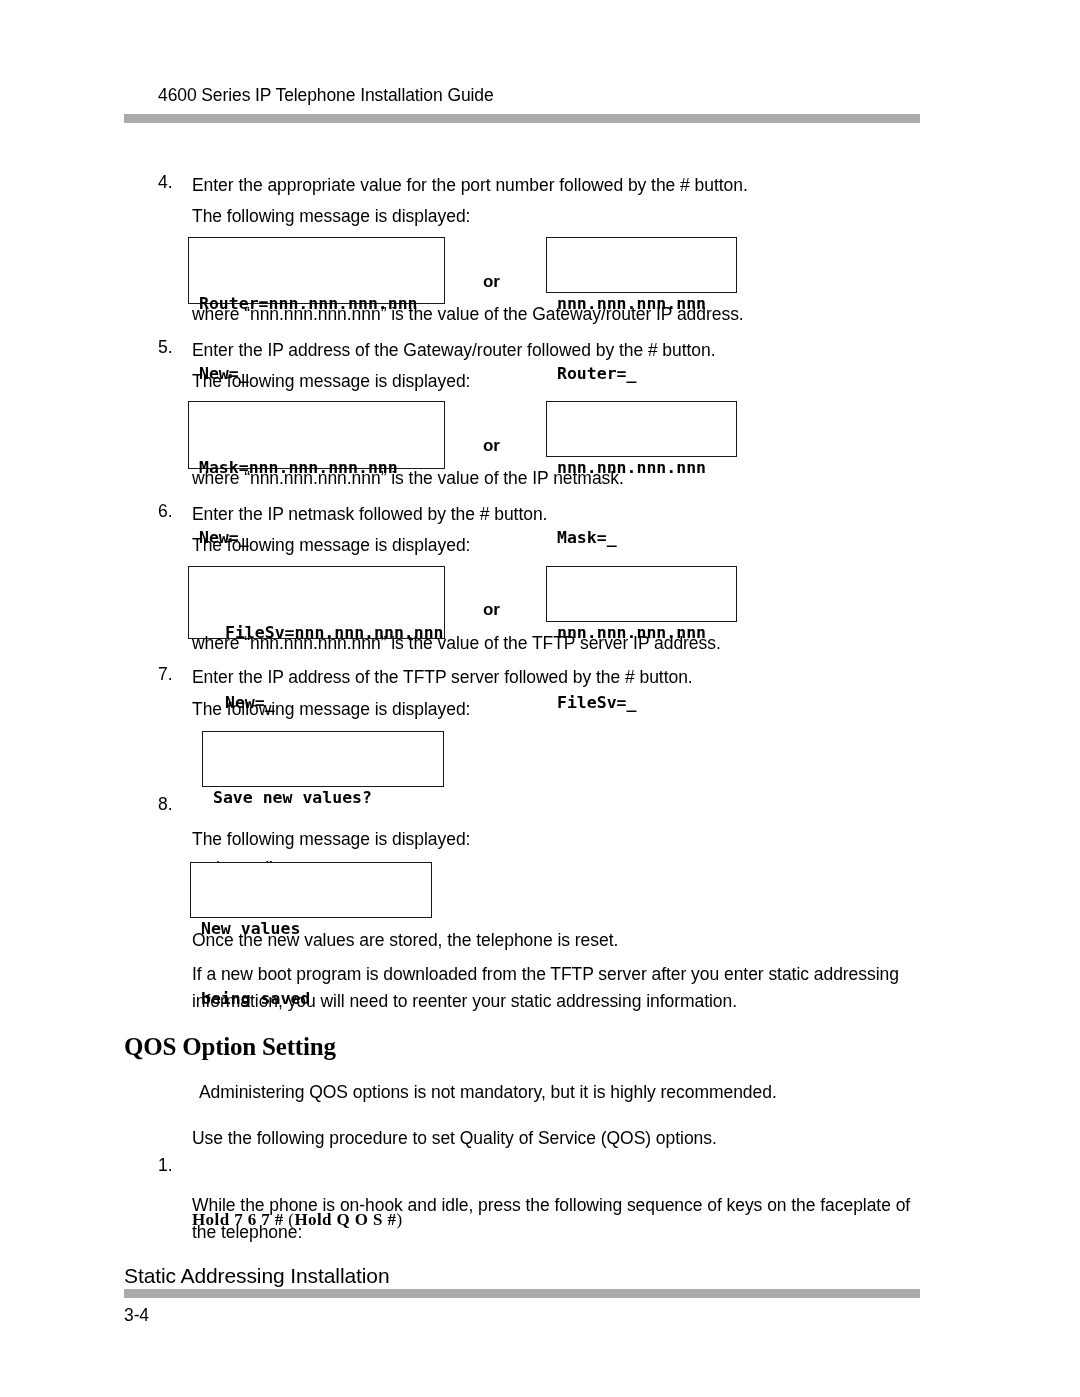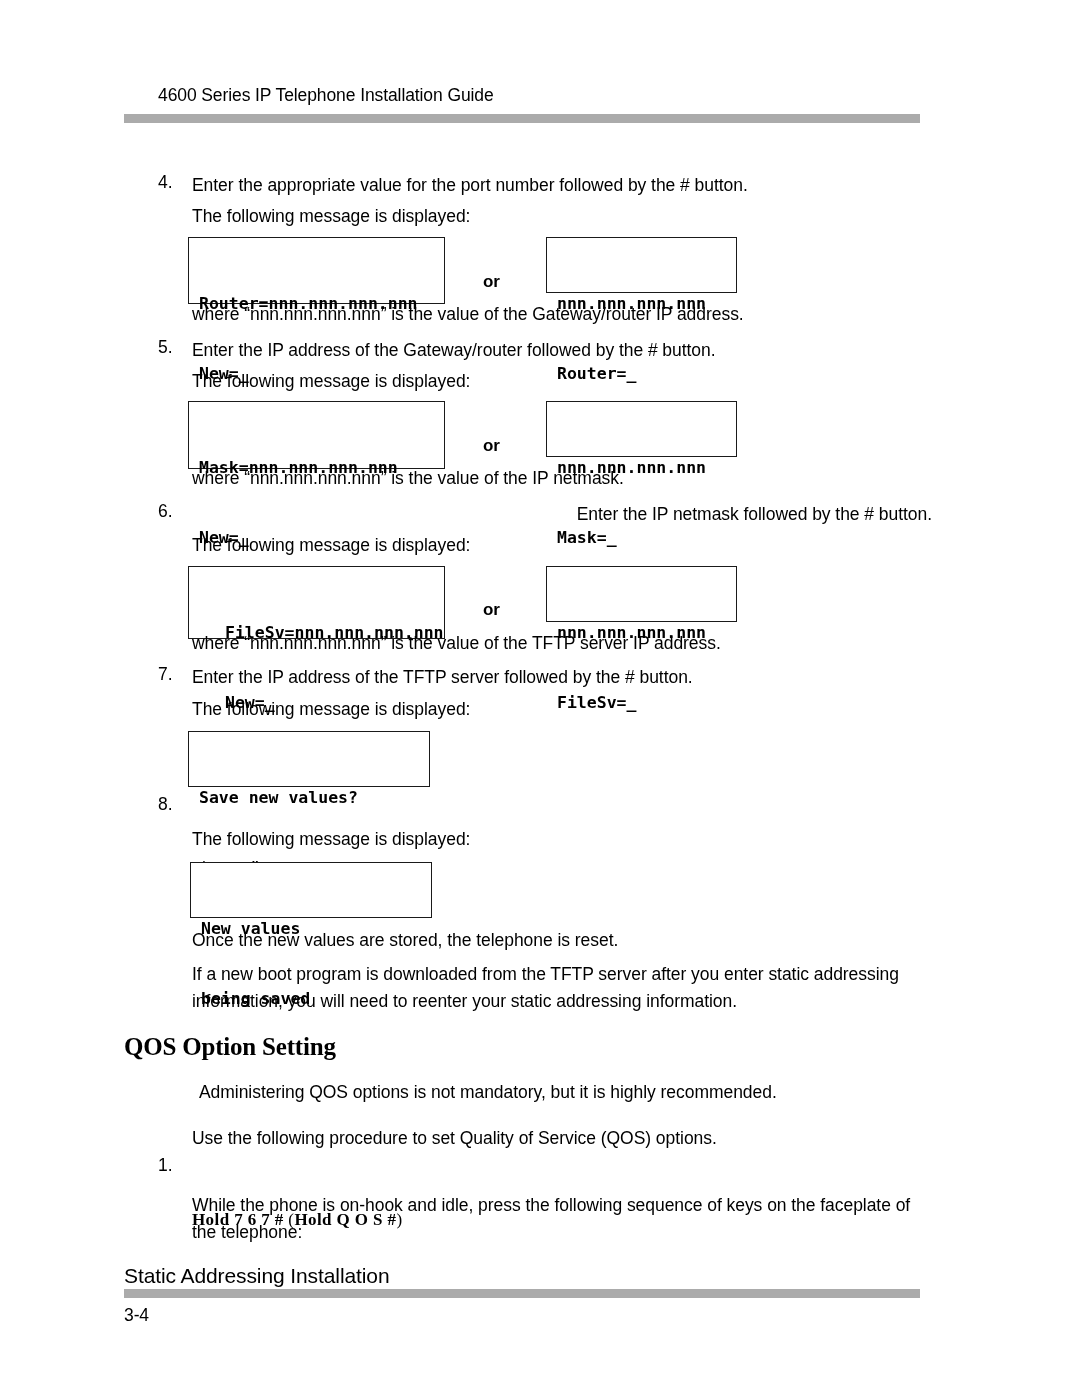--- a/index.html
+++ b/index.html
@@ -157,40 +157,40 @@
   </div>
   <div class="or-label" style="left:483px; top:436px;">or</div>
   <div class="lcd" style="left:546px; top:401px; width:191px; height:56px;">
     <span class="lcd-line">nnn.nnn.nnn.nnn</span>
     <span class="lcd-line">Mask=_</span>
   </div>
 
   <div class="plain-text" style="top:465px;">where “nnn.nnn.nnn.nnn” is the value of the IP netmask.</div>
 
   <div class="step-num" style="top:501px;">6.</div>
-  <div class="step-text" style="top:501px;text-align:right;">Enter the IP netmask followed by the # button.</div>
+  <div class="step-text" style="top:501px;">Enter the IP netmask followed by the # button.</div>
   <div class="plain-text" style="top:532px;">The following message is displayed:</div>
 
   <div class="lcd" style="left:188px; top:566px; width:257px; height:73px;padding-left:36px;">
     <span class="lcd-line">FileSv=nnn.nnn.nnn.nnn</span>
     <span class="lcd-line">New=_</span>
   </div>
   <div class="or-label" style="left:483px; top:600px;">or</div>
   <div class="lcd" style="left:546px; top:566px; width:191px; height:56px;">
     <span class="lcd-line">nnn.nnn.nnn.nnn</span>
     <span class="lcd-line">FileSv=_</span>
   </div>
 
   <div class="plain-text" style="top:630px;">where “nnn.nnn.nnn.nnn” is the value of the TFTP server IP address.</div>
 
   <div class="step-num" style="top:664px;">7.</div>
   <div class="step-text" style="top:664px;">Enter the IP address of the TFTP server followed by the # button.</div>
   <div class="plain-text" style="top:696px;">The following message is displayed:</div>
 
-  <div class="lcd" style="left:188px; top:731px; width:242px; height:56px;">
+  <div class="lcd" style="left:202px; top:731px; width:242px; height:56px;">
     <span class="lcd-line">Save new values?</span>
     <span class="lcd-line">*=no #=yes</span>
   </div>
 
   <div class="step-num" style="top:794px;">8.</div>
   <div class="plain-text" style="top:826px;">The following message is displayed:</div>
 
   <div class="lcd" style="left:190px; top:862px; width:242px; height:56px;">
     <span class="lcd-line">New values</span>
     <span class="lcd-line">being saved</span>

